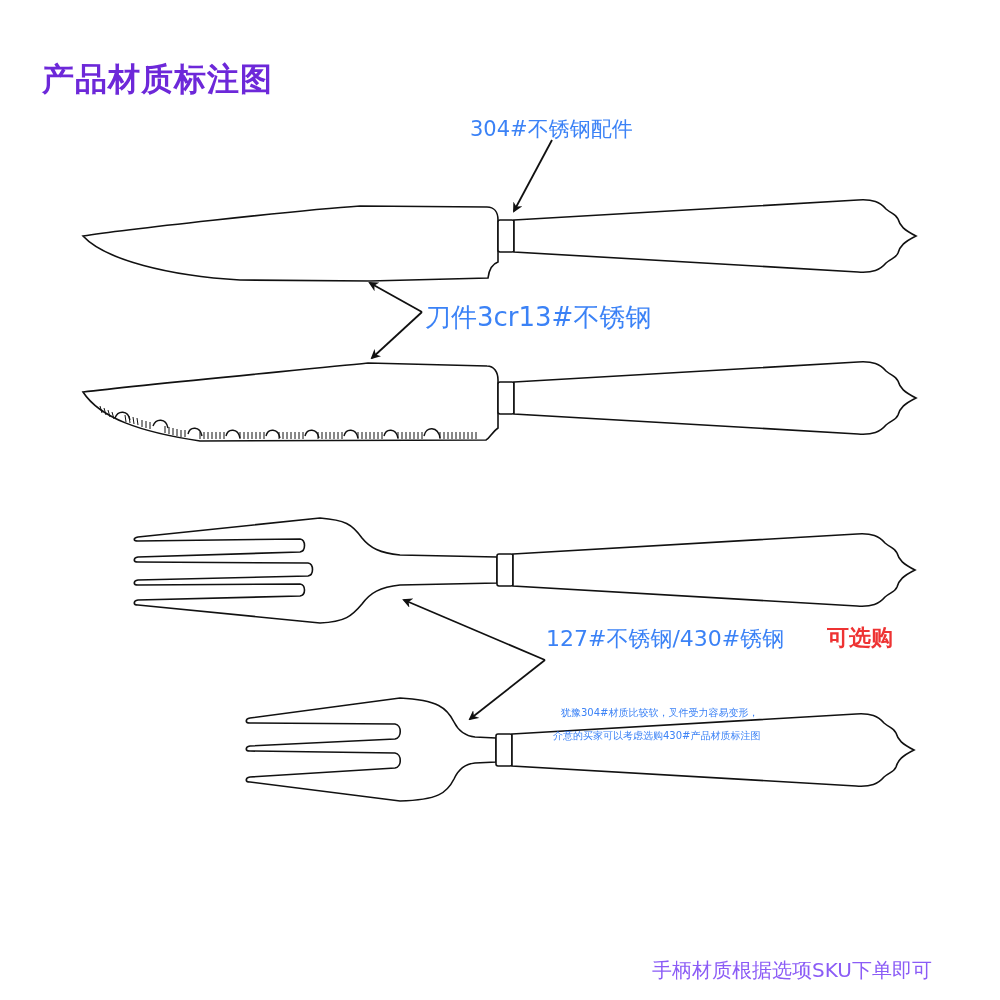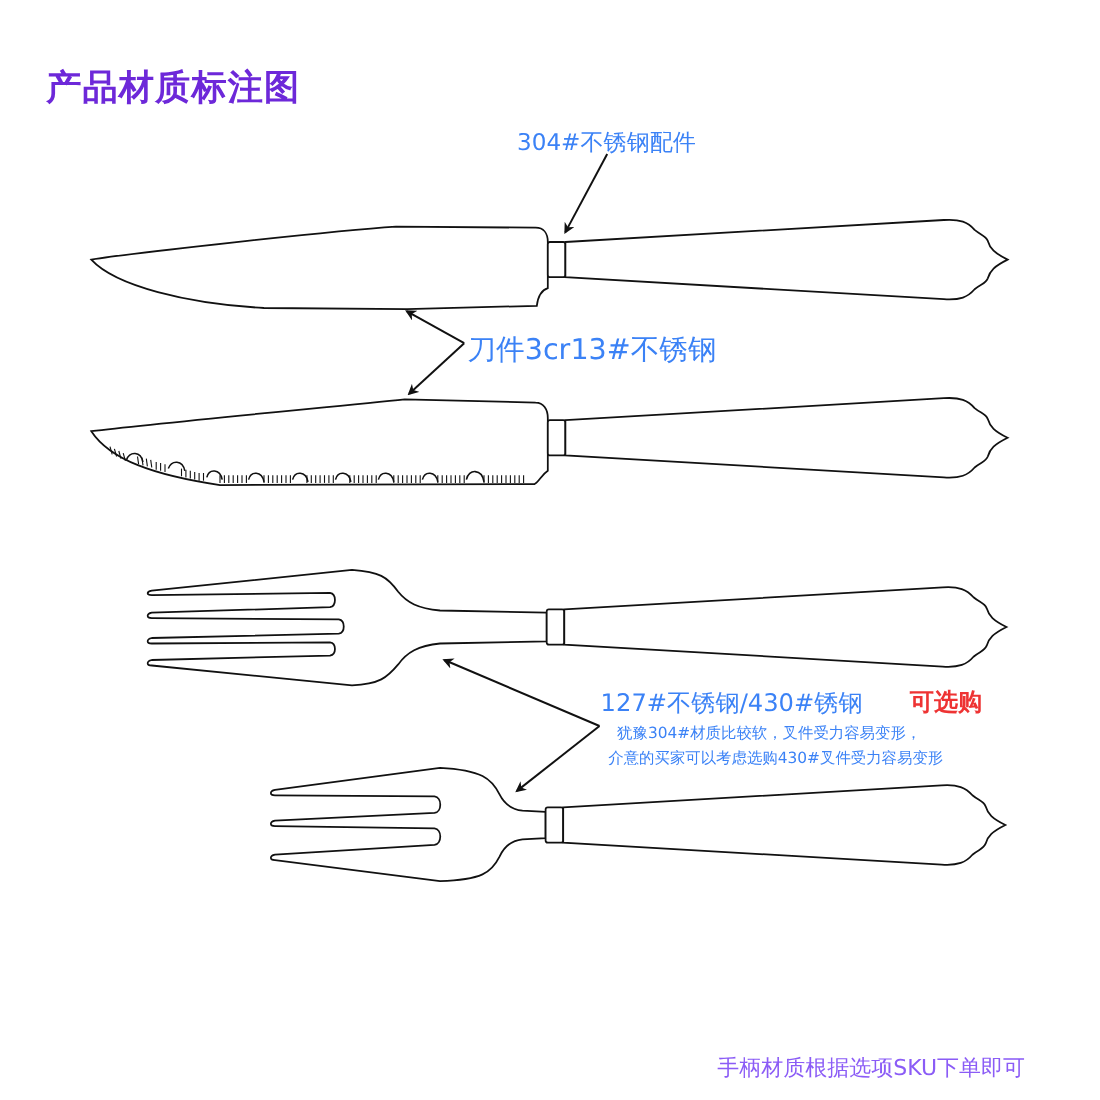--- a/index.html
+++ b/index.html
@@ -52,21 +52,22 @@
       top: 624px;
       font-size: 22px;
     }
     .label-optional {
       left: 815px;
       top: 623px;
       font-size: 22px;
       font-weight: bold;
     }
     .note-line {
-      font-size: 14px;
+      font-size: 10px;
+      margin-top: 48px;
     }
     .note-1 { left: 561px; top: 658px; }
     .note-2 { left: 553px; top: 681px; }
     .footer-note {
       position: absolute;
       left: 652px;
       top: 957px;
       font-size: 20px;
       white-space: nowrap;
       color: #8b5cf6;
@@ -214,15 +215,15 @@
     <line x1="545" y1="660" x2="404" y2="600" marker-end="url(#arrowhead)"></line>
     <line x1="545" y1="660" x2="470" y2="719" marker-end="url(#arrowhead)"></line>
   </g>
 </svg>
 
 <div class="label label-fittings">304#不锈钢配件</div>
 <div class="label label-blade">刀件3cr13#不锈钢</div>
 <div class="label label-fork-material">127#不锈钢/430#锈钢</div>
 <div class="label label-optional" style="color:#ee3333;margin-left:12px;">可选购</div>
 <div class="label note-line note-1">犹豫304#材质比较软，叉件受力容易变形，</div>
-<div class="label note-line note-2">介意的买家可以考虑选购430#叉件受力容易变形</div>
+<div class="label note-line note-2">介意的买家可以考虑选购430#产品材质标注图</div>
 
 <div class="footer-note">手柄材质根据选项SKU下单即可</div>
 
 </body></html>

